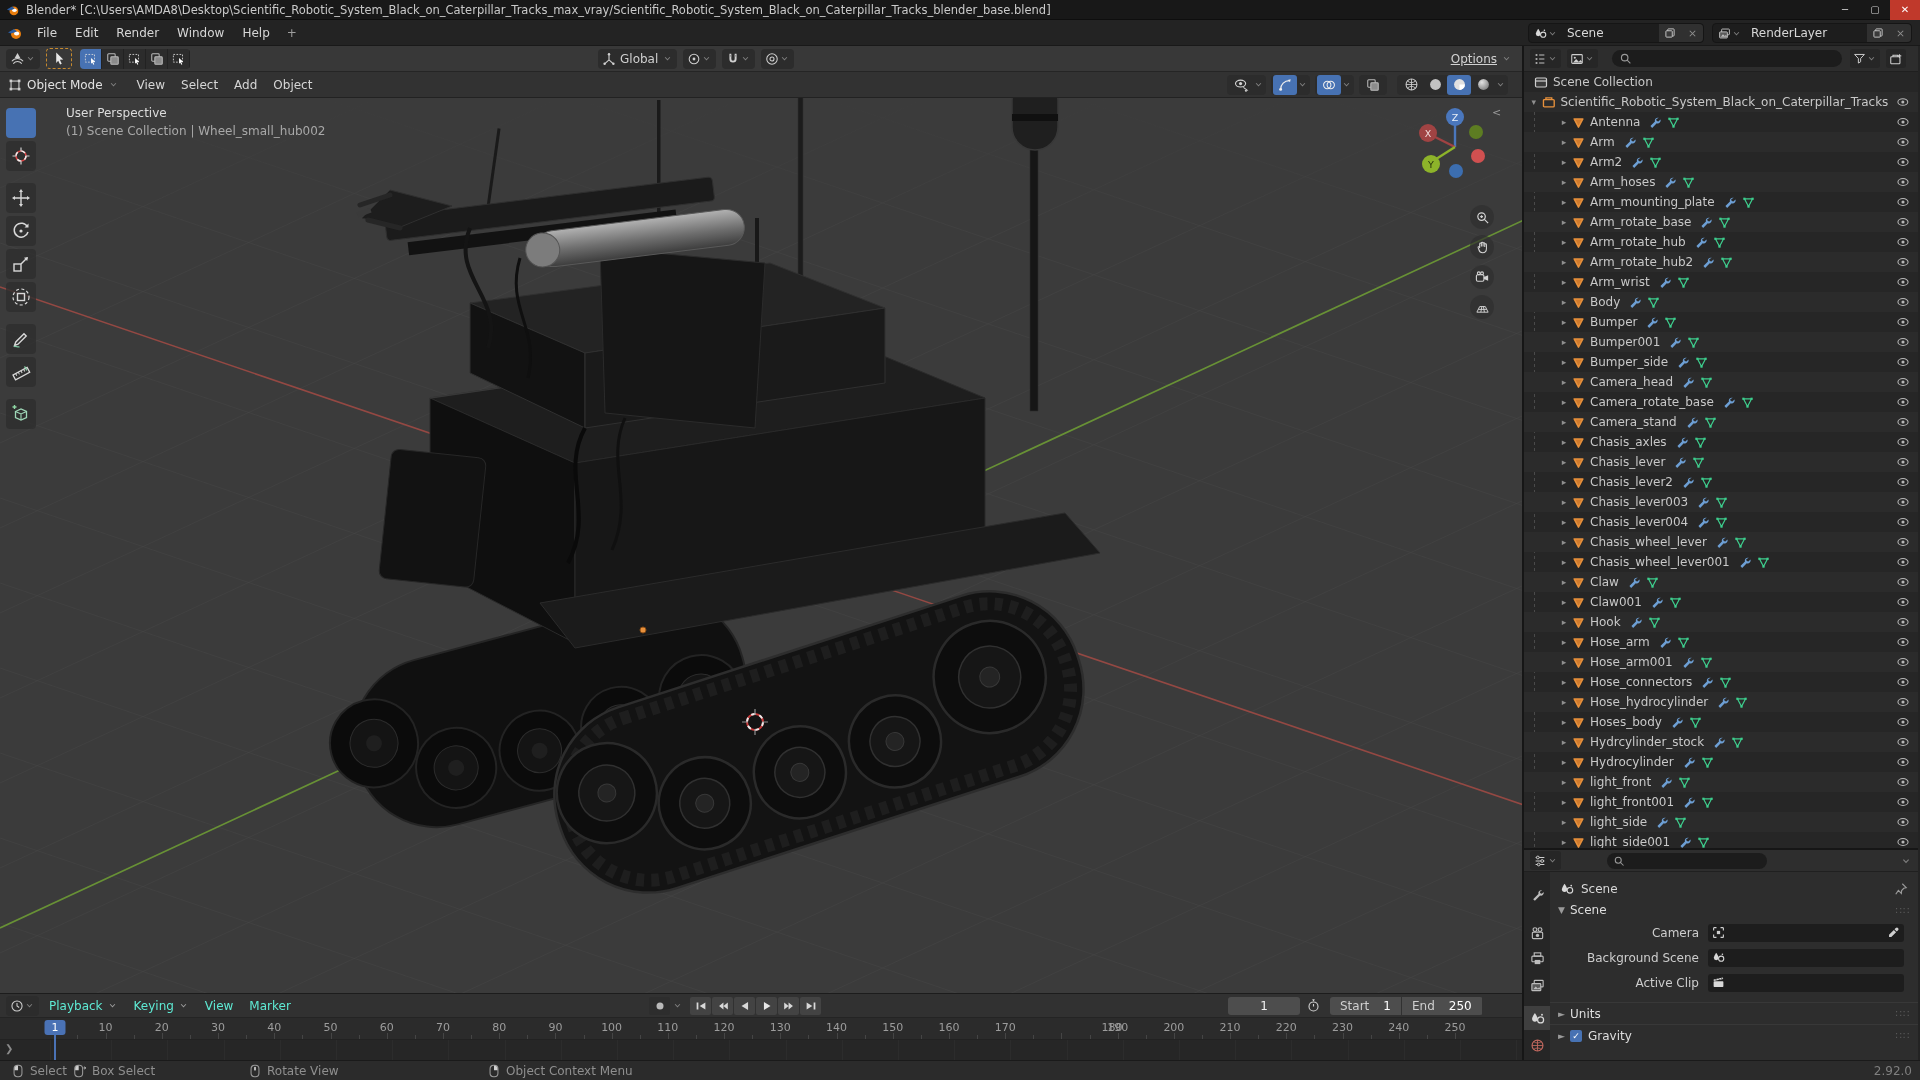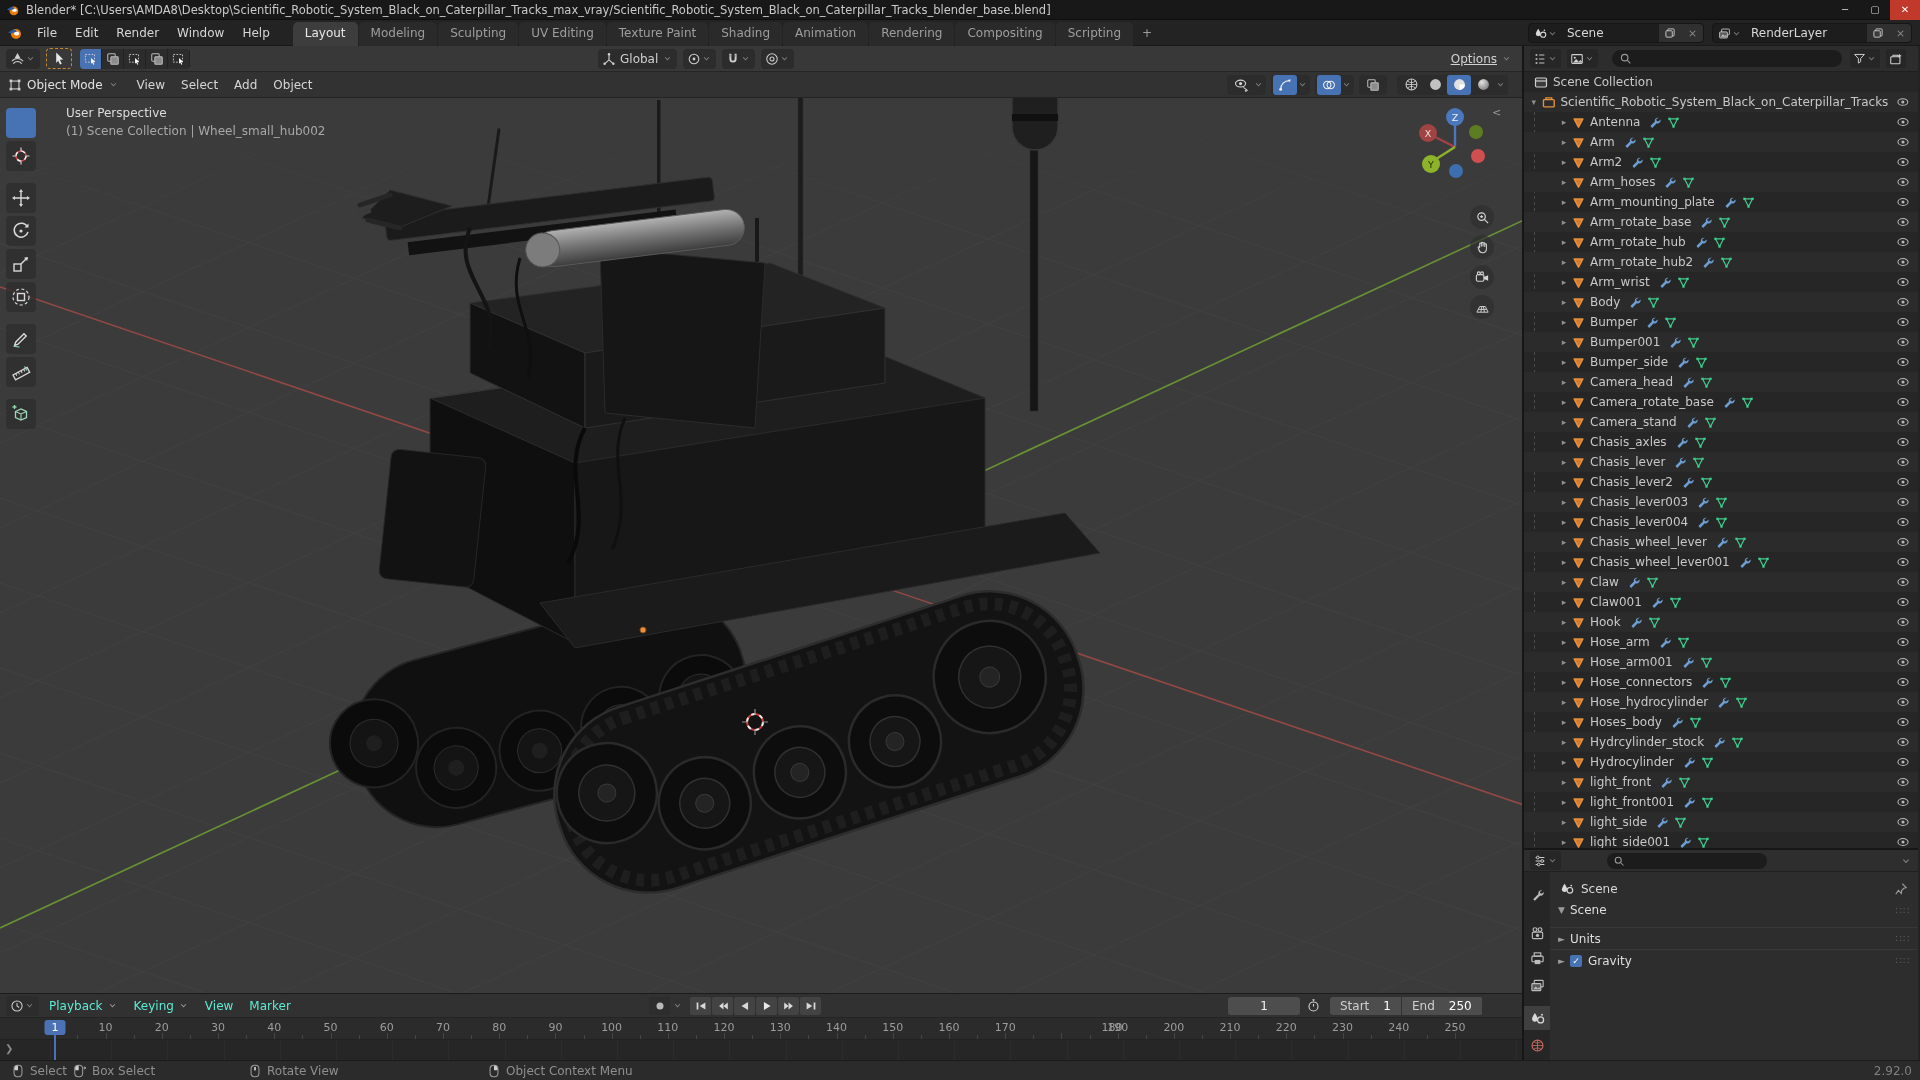--- a/index.html
+++ b/index.html
@@ -436,32 +436,20 @@
   <div class="topbar">
     <svg class="ic" style="margin-left:6px" width="18" height="16">
         <use href="#i-blender"></use>
       </svg>
     <div id="topbar-menus" style="display:flex;margin-left:4px">
         <div class="menu-item">File</div>
         <div class="menu-item">Edit</div>
         <div class="menu-item">Render</div>
         <div class="menu-item">Window</div>
         <div class="menu-item">Help</div>
-      </div>
-    <div id="tabs">
-        <div class="tab active">Layout</div>
-        <div class="tab">Modeling</div>
-        <div class="tab">Sculpting</div>
-        <div class="tab">UV Editing</div>
-        <div class="tab">Texture Paint</div>
-        <div class="tab">Shading</div>
-        <div class="tab">Animation</div>
-        <div class="tab">Rendering</div>
-        <div class="tab">Compositing</div>
-        <div class="tab">Scripting</div>
       </div>
     <div class="tab-plus">+</div>
 
     <div class="id-selector" style="left:1528px;width:176px">
       <span class="seg">
           <svg class="ic" width="13" height="13">
             <use href="#i-scene"></use>
           </svg>
           <svg class="ic chev" width="11" height="11">
             <use href="#i-chev"></use>
@@ -1836,20 +1824,50 @@
                     <use href="#i-pin"></use>
                   </svg>
                 </span>
             </div>
             <div class="panel-hdr">
               <span class="tri">▼</span>
               <span>Scene</span>
               <span class="grip">∷∷</span>
             </div>
             <div id="scene-fields">
+                <div class="prop-row">
+                  <div class="plabel">Camera</div>
+                  <div class="pfield">
+                    <svg class="ic" width="13" height="13">
+                      <use href="#i-camera-object"></use>
+                    </svg>
+                    <div class="fl"></div>
+                    <svg class="ic" width="13" height="13">
+                      <use href="#i-eyedropper"></use>
+                    </svg>
+                  </div>
+                </div>
+                <div class="prop-row">
+                  <div class="plabel">Background Scene</div>
+                  <div class="pfield">
+                    <svg class="ic" width="13" height="13">
+                      <use href="#i-scene"></use>
+                    </svg>
+                    <div class="fl"></div>
+                  </div>
+                </div>
+                <div class="prop-row">
+                  <div class="plabel">Active Clip</div>
+                  <div class="pfield">
+                    <svg class="ic" width="13" height="13">
+                      <use href="#i-movie-clip"></use>
+                    </svg>
+                    <div class="fl"></div>
+                  </div>
+                </div>
               </div>
             <div class="panel-hdr" style="margin-top:7px;border-top:1px solid #383838;height:22px">
               <span class="tri">►</span>
               <span>Units</span>
               <span class="grip">∷∷</span>
             </div>
             <div class="panel-hdr" style="border-top:1px solid #383838;height:22px">
               <span class="tri">►</span>
               <span class="gravity-check">✓</span>
               <span>Gravity</span>

